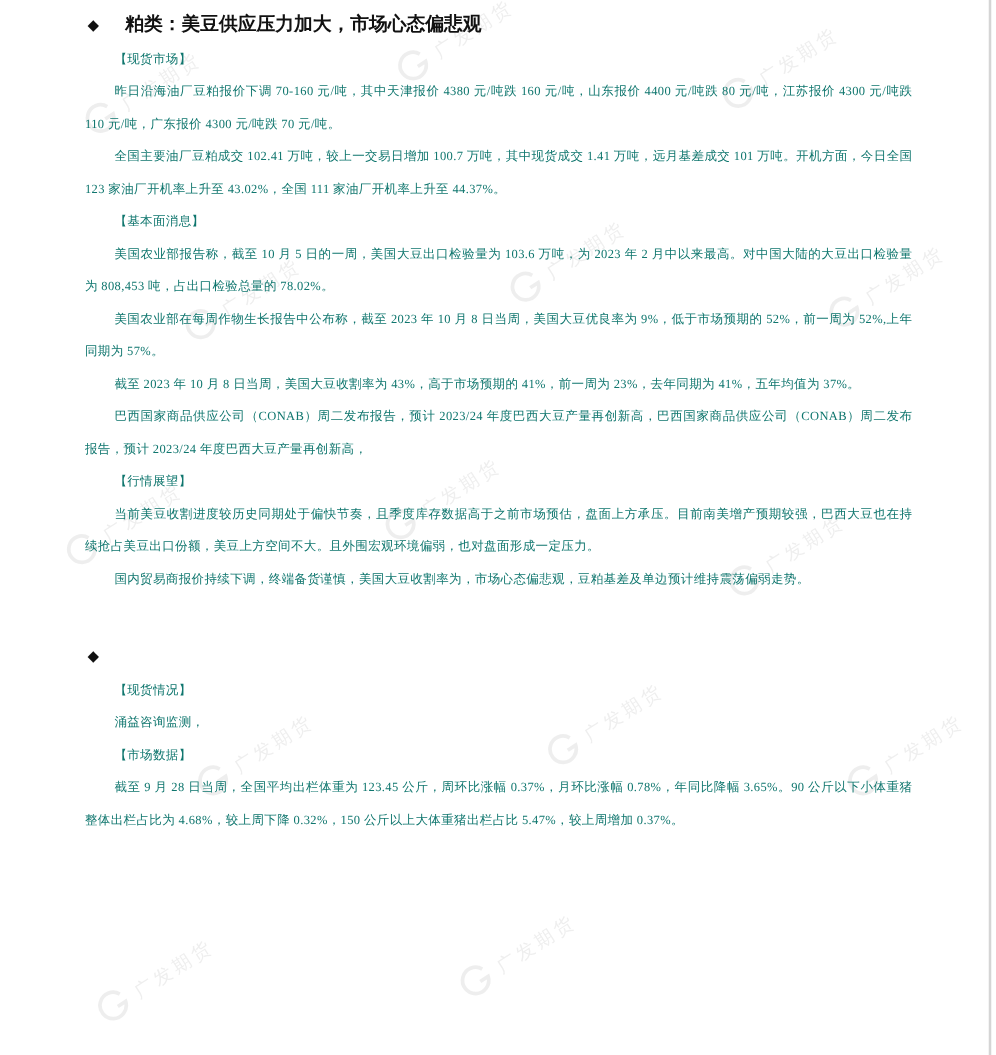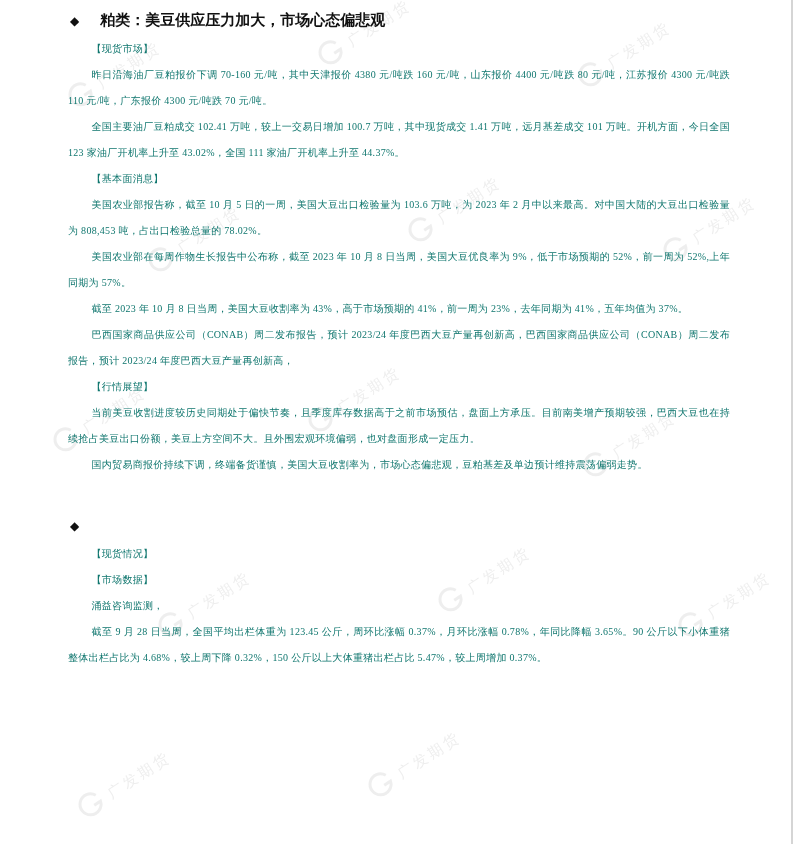--- a/index.html
+++ b/index.html
@@ -158,22 +158,22 @@
       <p class="para label">【行情展望】</p>
       <p class="para">当前美豆收割进度较历史同期处于偏快节奏，且季度库存数据高于之前市场预估，盘面上方承压。目前南美增产预期较强，巴西大豆也在持续抢占美豆出口份额，美豆上方空间不大。且外围宏观环境偏弱，也对盘面形成一定压力。</p>
       <p class="para">国内贸易商报价持续下调，终端备货谨慎，美国大豆收割率为，市场心态偏悲观，豆粕基差及单边预计维持震荡偏弱走势。</p>
     </div>
 
     <div class="sec">
       <div class="sec-header">
         <span class="sec-bullet">◆</span>
       </div>
       <p class="para label">【现货情况】</p>
+      <p class="para">涌益咨询监测，</p>
       <p class="para label">【市场数据】</p>
-      <p class="para">涌益咨询监测，</p>
       <p class="para">截至 9 月 28 日当周，全国平均出栏体重为 123.45 公斤，周环比涨幅 0.37%，月环比涨幅 0.78%，年同比降幅 3.65%。90 公斤以下小体重猪整体出栏占比为 4.68%，较上周下降 0.32%，150 公斤以上大体重猪出栏占比 5.47%，较上周增加 0.37%。</p>
 
     </div>
 
   </div>
 
   <div class="scan-edge"></div>
 </div>
 
 </body></html>

